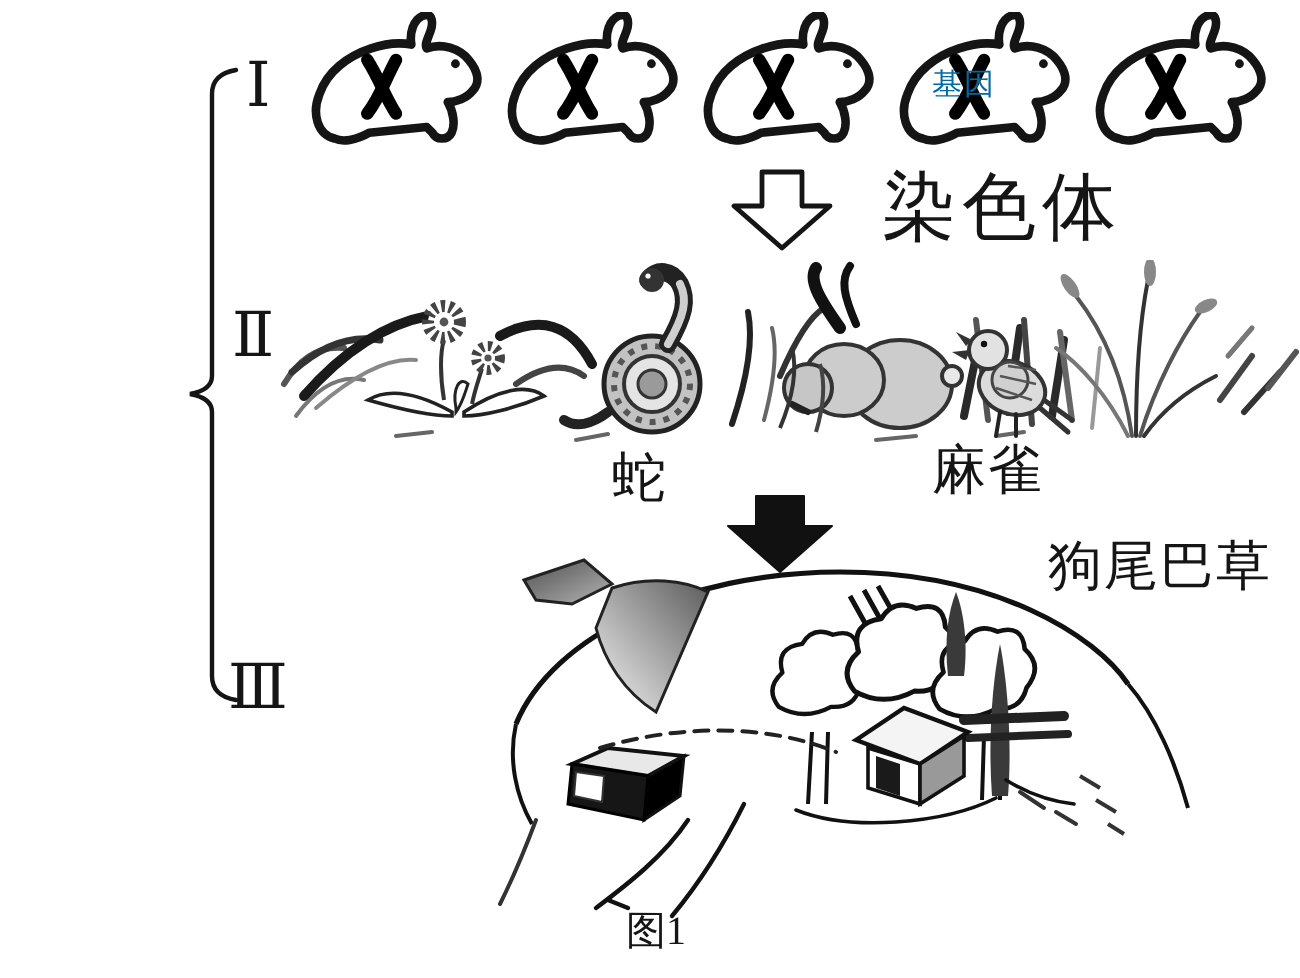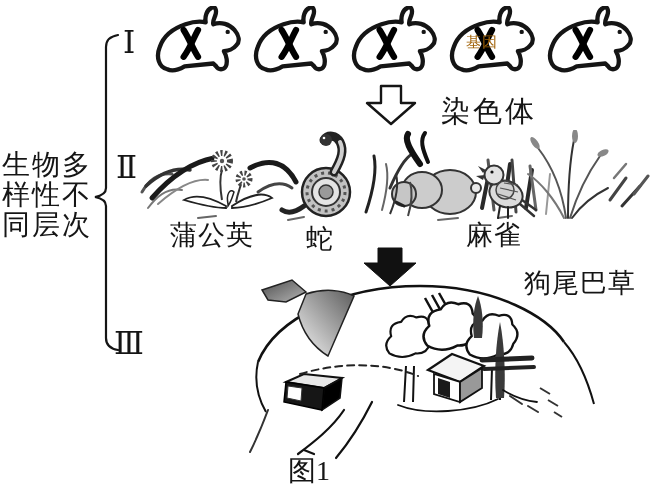--- a/index.html
+++ b/index.html
@@ -6,41 +6,36 @@
   .fig{
     position:relative;width:650px;height:489px;background:#ffffff;overflow:hidden;
     font-family:"Liberation Serif","DejaVu Serif",serif;color:#151515;
   }
   .abs{position:absolute;}
   .left-label{left:2px;top:150px;width:96px;font-size:28px;line-height:30px;letter-spacing:2px;font-weight:500;}
   .numeral{font-size:31px;line-height:31px;}
   .numeral.n1{left:123px;top:27px;}
   .numeral.n2{left:116px;top:152px;}
   .numeral.n3{left:114px;top:328px;}
-  .gene-label{left:466px;top:33px;font-size:15px;color:#a16207;letter-spacing:1px;}
-  .chromosome-label{left:441px;top:92px;font-size:29px;letter-spacing:3px;}
+  .gene-label{left:466px;top:33px;font-size:15px;color:#0369a1;letter-spacing:1px;}
+  .chromosome-label{left:441px;top:79px;font-size:37px;letter-spacing:3px;}
   .org-label{top:217px;font-size:27px;letter-spacing:1px;white-space:nowrap;}
   .org-label.l0{left:170px;}
   .org-label.l1{left:306px;top:221px;}
   .org-label.l2{left:396px;}
   .org-label.l3{left:466px;}
   .org-label.l4{left:524px;margin-top:48px;}
-  .caption{left:288px;top:452px;width:80px;text-align:left;font-size:28px;}
+  .caption{left:288px;top:452px;width:80px;text-align:center;font-size:20px;}
   svg{display:block;}
 </style>
 </head>
 <body>
 
 <div class="fig">
 
-  <div class="abs left-label">
-    <div>生物多</div>
-    <div>样性不</div>
-    <div>同层次</div>
-  </div>
 
   <svg class="abs" style="left:88px;top:32px;" width="34" height="324" viewBox="0 0 34 324">
     <path d="M30,3 Q18,5 18,15 L18,156 Q18,163 7,165 Q18,167 18,174 L18,306 Q18,316 30,318" fill="none" stroke="#151515" stroke-width="2.2" stroke-linecap="round"></path>
   </svg>
 
   <div class="abs numeral n1">Ⅰ</div>
   <div class="abs numeral n2">Ⅱ</div>
   <div class="abs numeral n3">Ⅲ</div>
 
   <svg class="abs" style="left:150px;top:4px;" width="492" height="74" viewBox="0 0 492 74">
@@ -161,21 +156,20 @@
       <path d="M430,88 C430,58 432,30 436,10" stroke="#333" stroke-width="2"></path>
       <path d="M432,88 C440,62 452,40 462,26" stroke="#555" stroke-width="2"></path>
       <path d="M426,88 C416,68 402,52 390,44" stroke="#777" stroke-width="2"></path>
       <path d="M434,88 C444,74 458,64 470,58" stroke="#333" stroke-width="2"></path>
       <ellipse cx="397" cy="13" rx="3" ry="7" fill="#888" stroke="none" transform="rotate(-35 397 13)"></ellipse>
       <ellipse cx="437" cy="6" rx="3" ry="7" fill="#888" stroke="none"></ellipse>
       <ellipse cx="465" cy="23" rx="6" ry="3" fill="#888" stroke="none" transform="rotate(-25 465 23)"></ellipse>
     </g>
   </svg>
 
-  <div class="abs org-label l0">蒲公英</div>
   <div class="abs org-label l1">蛇</div>
   <div class="abs org-label l3">麻雀</div>
   <div class="abs org-label l4">狗尾巴草</div>
 
   <svg class="abs" style="left:360px;top:246px;" width="60" height="42" viewBox="0 0 60 42">
     <polygon points="18,2 42,2 42,17 56,17 30,40 4,17 18,17" fill="#111" stroke="#111" stroke-linejoin="round"></polygon>
   </svg>
 
   <svg class="abs" style="left:248px;top:270px;" width="376" height="190" viewBox="0 0 376 190">
     <defs>

